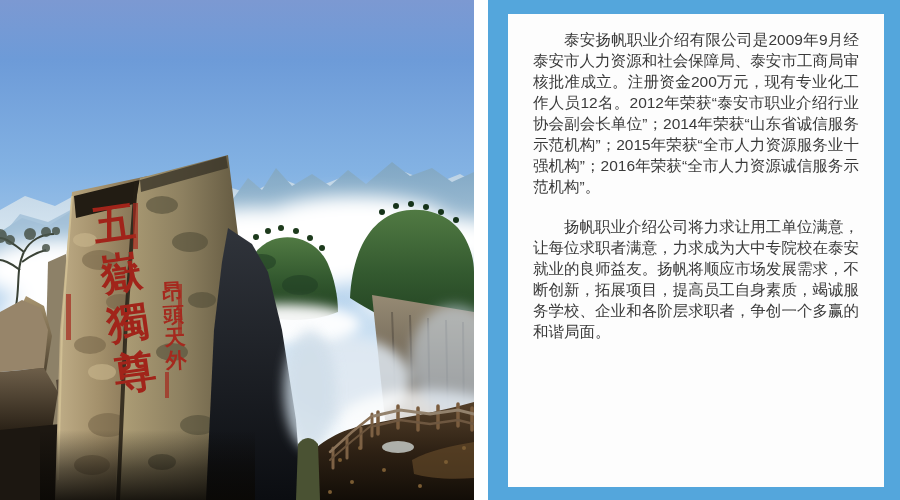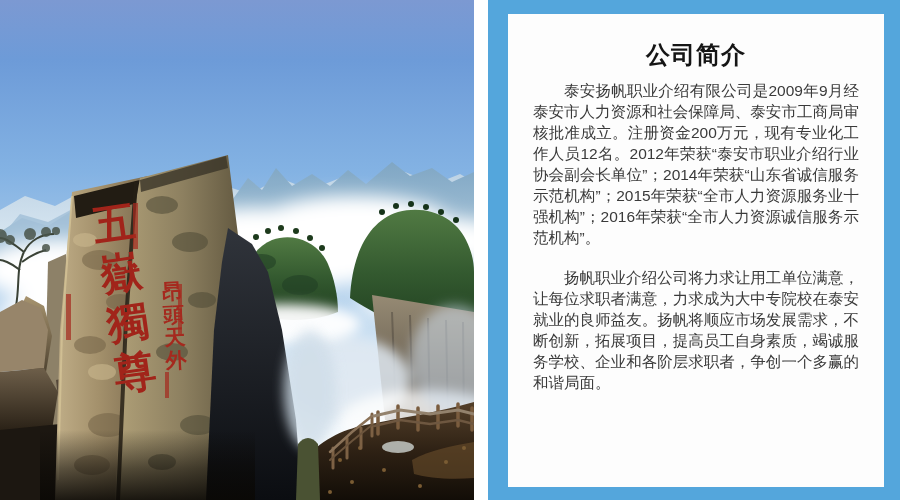--- a/index.html
+++ b/index.html
@@ -263,19 +263,18 @@
         <path d="M374,416 L400,410 L430,414 L458,410 L474,414" stroke="#93826d" stroke-width="3"></path>
         <path d="M374,426 L400,420 L430,424 L458,420 L474,424" stroke="#6e5740" stroke-width="2.5"></path>
       </g>
     </svg>
   </div>
 
   <div class="gutter"></div>
 
   <div class="panel">
     <div class="card">
-      <h1>公司简介</h1>
       <p>泰安扬帆职业介绍有限公司是2009年9月经泰安市人力资源和社会保障局、泰安市工商局审核批准成立。注册资金200万元，现有专业化工作人员12名。2012年荣获“泰安市职业介绍行业协会副会长单位”；2014年荣获“山东省诚信服务示范机构”；2015年荣获“全市人力资源服务业十强机构”；2016年荣获“全市人力资源诚信服务示范机构”。</p>
       <p>扬帆职业介绍公司将力求让用工单位满意，让每位求职者满意，力求成为大中专院校在泰安就业的良师益友。扬帆将顺应市场发展需求，不断创新，拓展项目，提高员工自身素质，竭诚服务学校、企业和各阶层求职者，争创一个多赢的和谐局面。</p>
     </div>
   </div>
 
 </div>
 
 </body></html>

